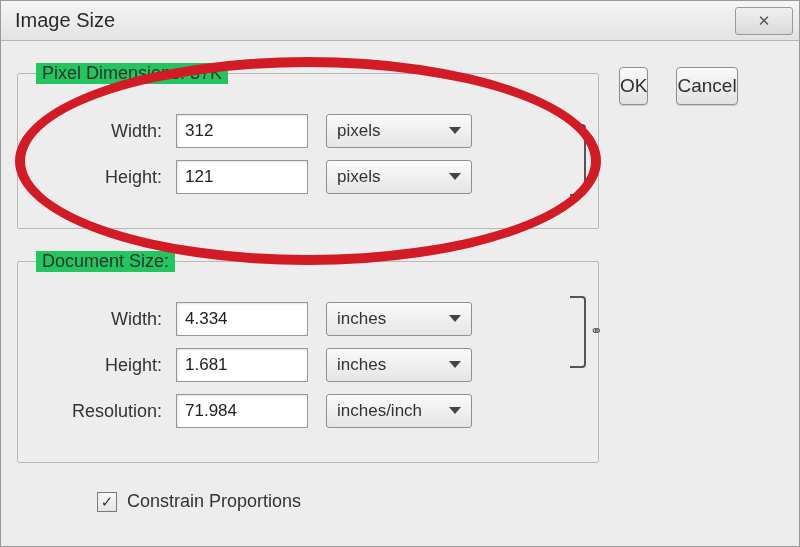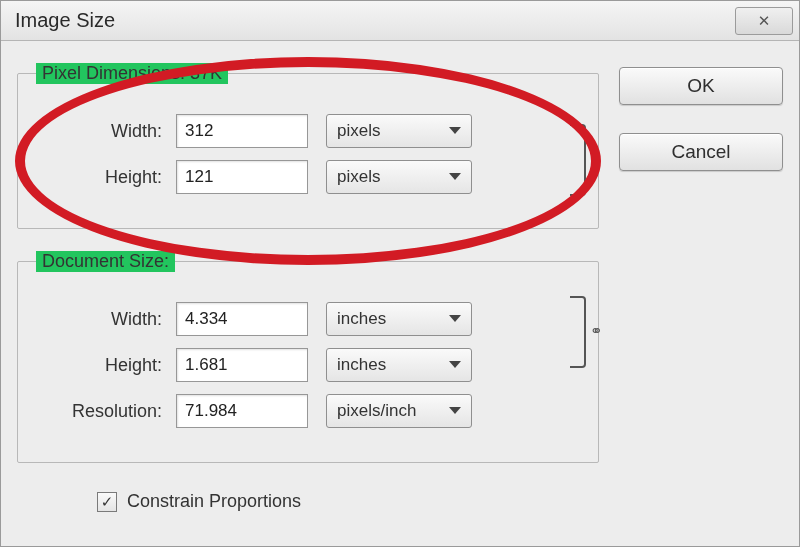--- a/index.html
+++ b/index.html
@@ -49,21 +49,21 @@
   }
   .content {
     display: flex;
     padding: 22px 16px 10px 16px;
     gap: 20px;
   }
   .left-col { flex: 1; }
   .right-col {
     width: 164px;
     display: flex;
-    flex-direction: column;
+    flex-direction: row;
     gap: 28px;
     padding-top: 4px;
   }
   .btn {
     height: 38px;
     background: linear-gradient(to bottom, #fafafa, #e1e1e1);
     border: 1px solid #8f8f8f;
     border-radius: 4px;
     font-size: 19px;
     color: #2f2f2f;
@@ -253,21 +253,21 @@
           <div class="select">
             <span>inches</span>
             <span class="arrow"></span>
           </div>
         </div>
 
         <div class="row">
           <div class="row-label">Resolution:</div>
           <input class="input" value="71.984" style="">
           <div class="select">
-            <span>pixels/inch</span>
+            <span>inches/inch</span>
             <span class="arrow"></span>
           </div>
         </div>
 
         <div class="link-wrap">
           <div class="link-bracket">
             <span class="chain">⚭</span>
           </div>
         </div>
       </fieldset>

